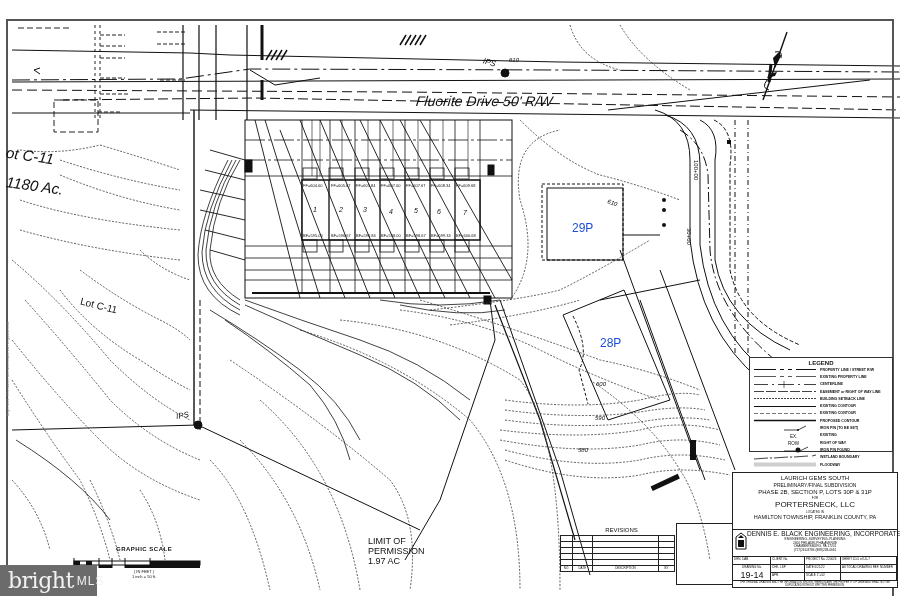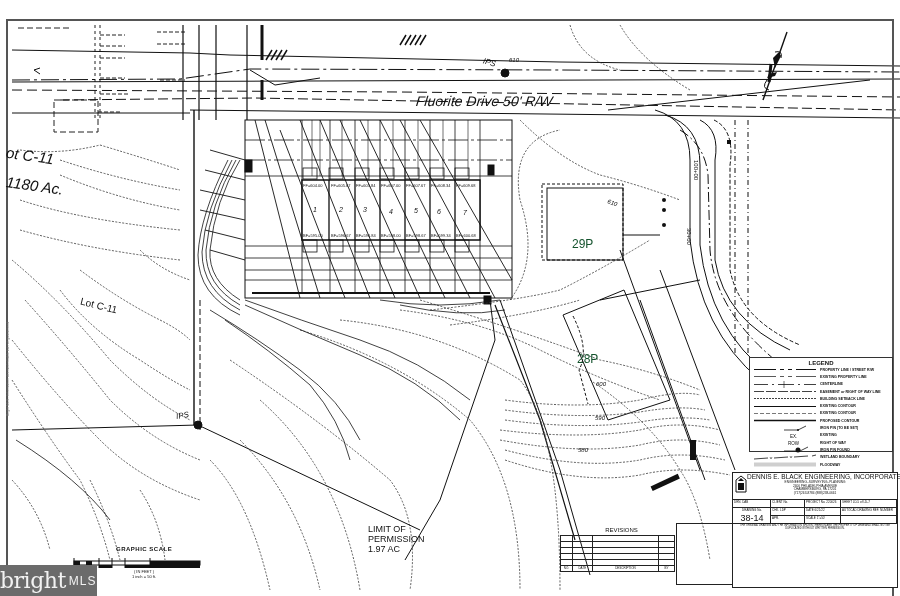--- a/index.html
+++ b/index.html
@@ -5,25 +5,25 @@
   html, body { margin:0; padding:0; background:#ffffff; }
   body { width:900px; height:596px; position:relative; overflow:hidden; font-family:"Liberation Sans", sans-serif; color:#111; }
   #sheet { position:absolute; left:0; top:0; width:900px; height:596px; }
   svg text { font-family:"Liberation Sans", sans-serif; fill:#111; }
   .frame { position:absolute; left:6px; top:19px; width:888px; height:578px; border:2px solid #555; border-bottom:none; box-sizing:border-box; pointer-events:none; }
   .road-label { position:absolute; left:416px; top:93px; font-size:14px; font-style:italic; color:#111; white-space:nowrap; transform:skewX(-6deg); }
   .lot-label { position:absolute; font-size:15px; font-style:italic; color:#111; white-space:nowrap; }
   .lot-c11 { left:6px; top:147px; transform:rotate(8deg); }
   .lot-ac { left:6px; top:177px; transform:rotate(8deg); }
   .lot-c11b { left:80px; top:300px; font-size:10px; font-style:normal; transform:rotate(14deg); }
-  .lod { position:absolute; left:368px; top:524px; font-size:9px; line-height:10px; color:#111; }
+  .lod { position:absolute; left:368px; top:536px; font-size:9px; line-height:10px; color:#111; }
   .lod div { white-space:nowrap; }
-  .parcel { position:absolute; font-size:12px; color:#14532d;margin-top:16px; }
+  .parcel { position:absolute; font-size:12px; color:#1d4ed8; }
   .p29 { left:572px; top:221px; }
-  .p28 { left:577px; top:336px; }
+  .p28 { left:600px; top:336px; }
   .ips { position:absolute; font-size:8px; color:#111; font-style:italic; }
   .graphic-scale { position:absolute; left:116px; top:546px; font-size:6px; font-weight:bold; letter-spacing:0.5px; }
   .scale-sub { position:absolute; left:124px; top:569px; font-size:4px; line-height:5px; text-align:center; width:40px; }
   
   .legend { position:absolute; left:749px; top:357px; width:144px; height:95px; border:1px solid #333; background:#fff; box-sizing:border-box; }
   .legend-title { text-align:center; font-size:6px; font-weight:bold; margin-top:2px; }
   .legend-row { display:flex; align-items:center; height:7.3px; font-size:3.6px; line-height:4px; }
   .legend-sym { width:62px; height:7px; position:relative; flex:none; margin-left:4px; }
   .legend-txt { margin-left:4px; white-space:nowrap; font-weight:bold; }
   
@@ -41,21 +41,21 @@
   .tb-grid div { border-right:1px solid #222; border-bottom:1px solid #222; padding-left:1px; overflow:hidden; white-space:nowrap; line-height:4px; }
   .tb-drawing { grid-row:2 / span 2; font-size:9px !important; text-align:center; line-height:12px !important; }
   .tb-note { font-size:2.6px; line-height:3px; text-align:center; padding:0 2px; }
   
   .revisions { position:absolute; left:559px; top:527px; width:125px; height:55px; }
   .rev-title { text-align:center; font-size:6px; height:8px; }
   .rev-table { border-collapse:collapse; width:115px; margin-left:1px; }
   .rev-table td { border:1px solid #222; height:5px; padding:0; font-size:3px; line-height:3px; text-align:center; }
   .rev-side { position:absolute; left:676px; top:523px; width:57px; height:62px; border:1px solid #222; border-right:none; box-sizing:border-box; }
   
-  .watermark { position:absolute; left:0; top:565px; width:97px; height:31px; background:#6b6b6b; display:flex; align-items:center; box-sizing:border-box; }
+  .watermark { position:absolute; left:0; top:565px; width:97px; height:31px; background:#6b6b6b; display:flex; align-items:center; padding-left:8px; box-sizing:border-box; }
   .wm-bright { color:#f2f2f2; font-family:"DejaVu Serif", serif; font-size:22px; letter-spacing:-0.5px; line-height:22px; }
   .wm-mls { color:#f2f2f2; font-size:12px; margin-left:3px; letter-spacing:1px; }
   .side-caption { position:absolute; left:-142px; top:367px; width:300px; transform:rotate(-90deg); font-size:3.5px; color:#777; white-space:nowrap; text-align:center; }
   .north-arrow { position:absolute; left:757px; top:28px; width:34px; height:76px; }
 </style>
 </head>
 <body>
 
 <div id="sheet">
   <svg width="900" height="596" viewBox="0 0 900 596">
@@ -445,41 +445,50 @@
         <td>DESCRIPTION</td>
         <td>BY</td>
       </tr>
     </tbody>
       </table>
   </div>
   <div class="rev-side"></div>
 
   
   <div class="titleblock">
+    <div class="tb-top">
+      <div class="t1">LAURICH GEMS SOUTH</div>
+      <div>PRELIMINARY/FINAL SUBDIVISION</div>
+      <div class="t3">PHASE 2B, SECTION P, LOTS 30P &amp; 31P</div>
+      <div class="t5">FOR</div>
+      <div class="t4">PORTERSNECK, LLC</div>
+      <div class="t5">LOCATED IN</div>
+      <div class="t6">HAMILTON TOWNSHIP, FRANKLIN COUNTY, PA</div>
+    </div>
     <div class="tb-firm">
       <svg class="tb-logo" viewBox="0 0 12 19">
         <path d="M6 1 L11 5 V17 H1 V5 Z" fill="#fff" stroke="#111" stroke-width="1"></path>
         <path d="M3 8 H9 V15 H3 Z" fill="#111"></path>
         <path d="M6 3 L9 6 H3 Z" fill="#111"></path>
       </svg>
       <div class="firm-name">DENNIS E. BLACK ENGINEERING, INCORPORATED</div>
       <div>ENGINEERING–SURVEYING–PLANNING</div>
       <div>2400 PHILADELPHIA AVENUE</div>
       <div>CHAMBERSBURG, PA 17201</div>
       <div>(717)263-8784   (888)238-0661</div>
     </div>
     <div class="tb-grid">
       <div>DRN. DAB</div>
       <div>CLIENT No.</div>
       <div><span>PROJECT No.</span> <span>220026</span></div>
       <div>SHEET LD-5 of LD-7</div>
       <div>CHK. LDP</div>
       <div>DATE 6/21/22</div>
       <div>AUTOCAD DRAWING REF. NUMBER</div>
-      <div class="tb-drawing"><span style="display:block;font-size:3px;line-height:4px;">DRAWING No.</span><span>38-14</span></div>
+      <div class="tb-drawing"><span style="display:block;font-size:3px;line-height:4px;">DRAWING No.</span><span>19-14</span></div>
       <div>APR.</div>
       <div>SCALE 1"=50'</div>
       <div></div>
     </div>
     <div class="tb-note">THE ORIGINAL DRAWING AND THE INFORMATION SHOWN THEREON ARE THE PROPERTY OF DEBE AND SHALL NOT BE DUPLICATED WITHOUT WRITTEN PERMISSION.</div>
   </div>
 
   <div class="side-caption">Bright MLS - Information deemed reliable but not guaranteed</div>
 
   

